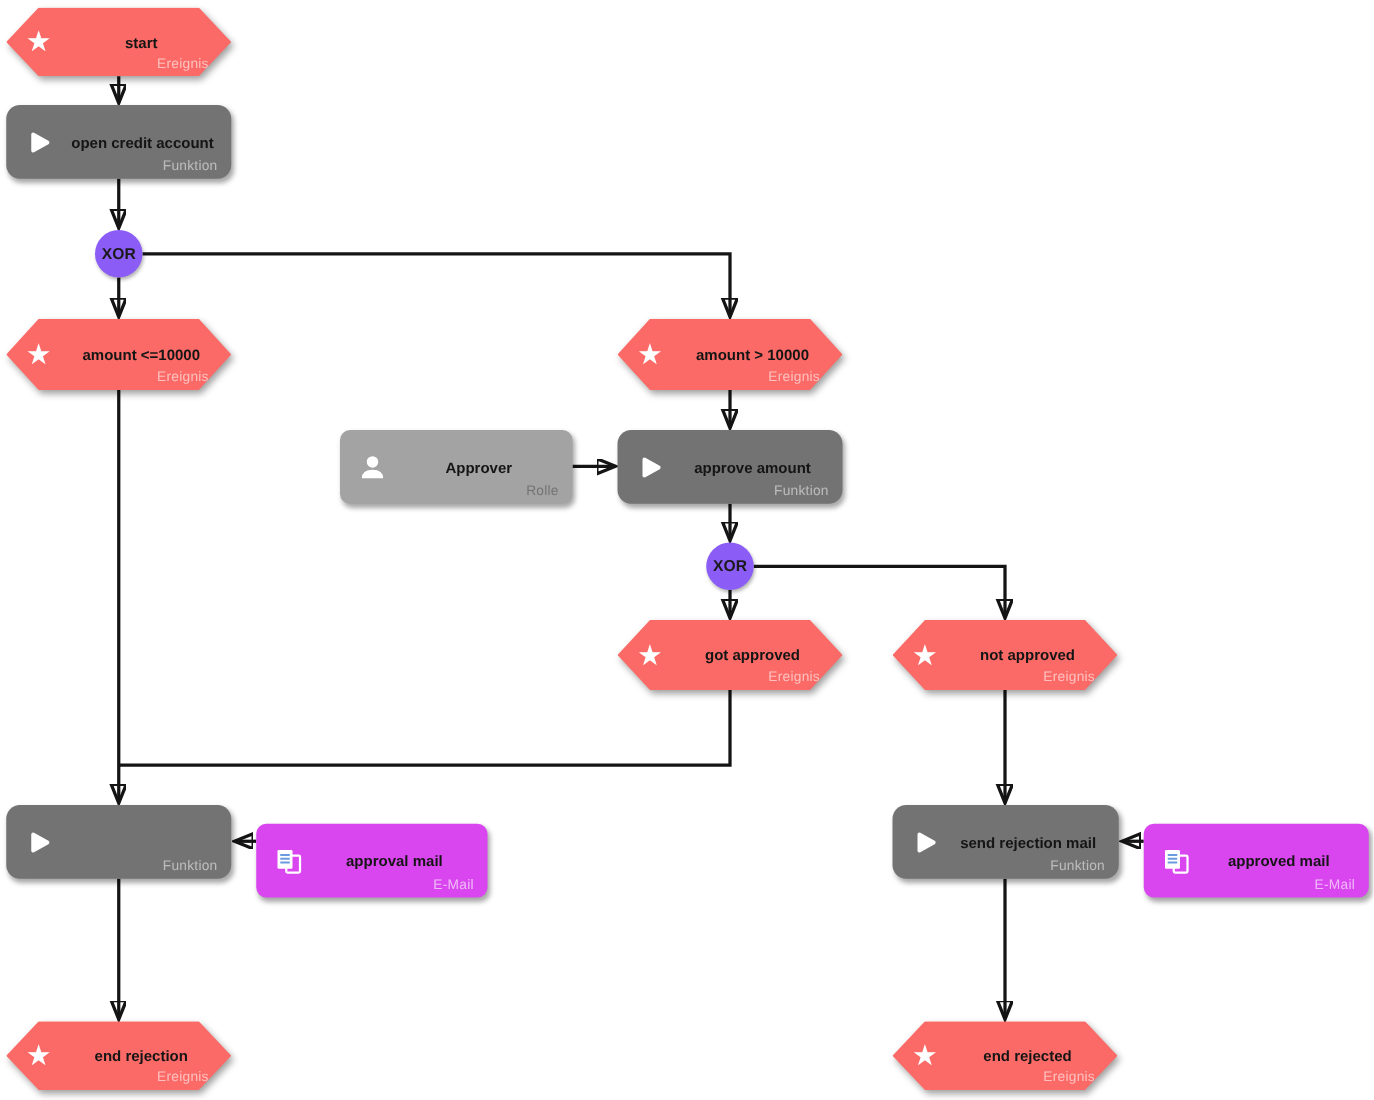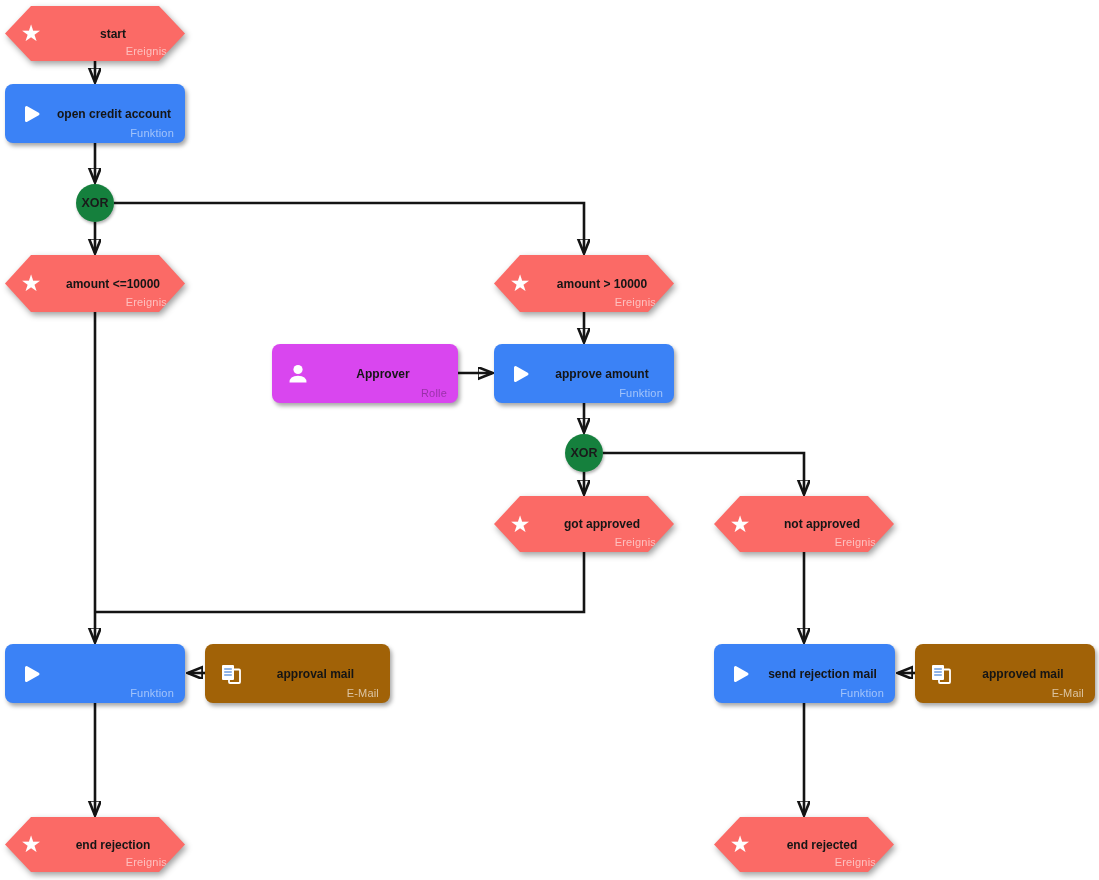--- a/index.html
+++ b/index.html
@@ -5,42 +5,42 @@
   html,body{margin:0;padding:0;background:#ffffff;}
   .canvas{
     position:relative;width:1099px;height:880px;background:#ffffff;overflow:hidden;
     font-family:"Liberation Sans","DejaVu Sans",sans-serif;
   }
   svg.edges{position:absolute;left:0;top:0;}
   svg.edges path{stroke:#141414;stroke-width:2.6;fill:none;stroke-linejoin:miter;}
 
   .node{position:absolute;display:flex;align-items:stretch;}
   .rect{border-radius:8px;box-shadow:2px 3px 4px rgba(0,0,0,0.35);display:flex;align-items:stretch;}
-  .func{background:#3b82f6;}
-  .role{background:#d946ef;}
-  .email{background:#a16207;}
+  .func{background:#737373;border-radius:11px;}
+  .role{background:#a3a3a3;}
+  .email{background:#d946ef;margin-top:15px;}
   .event{filter:drop-shadow(2px 3px 3px rgba(0,0,0,0.38));}
   .hex{
     position:relative;width:100%;display:flex;align-items:stretch;background:#FB6A66;
     clip-path:polygon(26px 0,calc(100% - 26px) 0,100% 50%,calc(100% - 26px) 100%,26px 100%,0 50%);
   }
   .iconbox{width:52px;display:flex;align-items:center;justify-content:center;flex:0 0 52px;}
   .glyph{color:#ffffff;font-size:23px;line-height:1;}
   .nlabel{
     flex:1;display:flex;align-items:center;justify-content:center;
     font-size:12px;font-weight:700;color:#151515;padding-right:16px;white-space:nowrap;
   }
   .ntype{position:absolute;bottom:4px;right:11px;font-size:11px;letter-spacing:.2px;}
   .event .ntype{right:18px;color:rgba(255,255,255,0.58);}
   .func .ntype{color:rgba(255,255,255,0.52);margin-top:44px;}
   .email .ntype{color:rgba(255,255,255,0.62);}
   .role .ntype{color:rgba(0,0,0,0.30);margin-left:18px;}
 
   .connector{
-    position:absolute;width:38px;height:38px;border-radius:50%;background:#15803d;
+    position:absolute;width:38px;height:38px;border-radius:50%;background:#8b5cf6;
     display:flex;align-items:center;justify-content:center;
     font-size:12.5px;font-weight:700;color:#1a1a1a;box-shadow:1px 2px 3px rgba(0,0,0,0.3);
   }
   .isvg{width:24px;height:24px;display:block;}
 </style>
 </head>
 <body>
 
 <div class="canvas">
 

